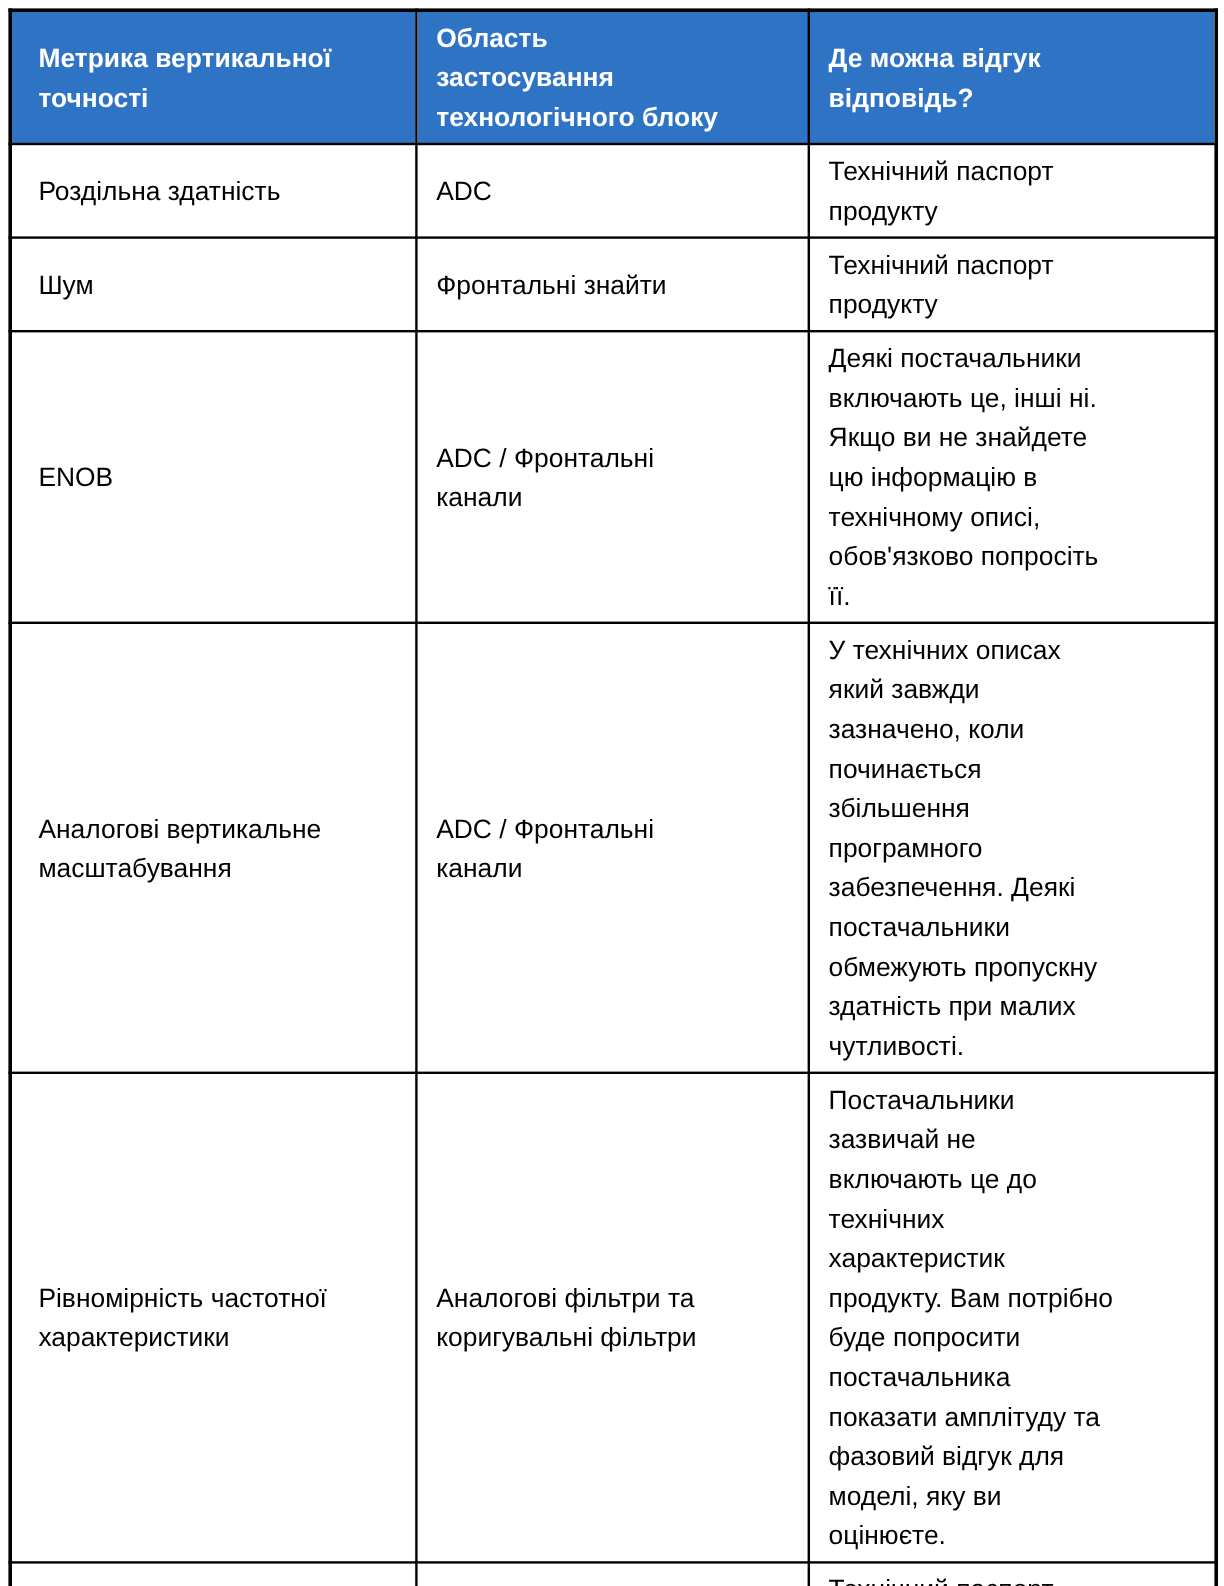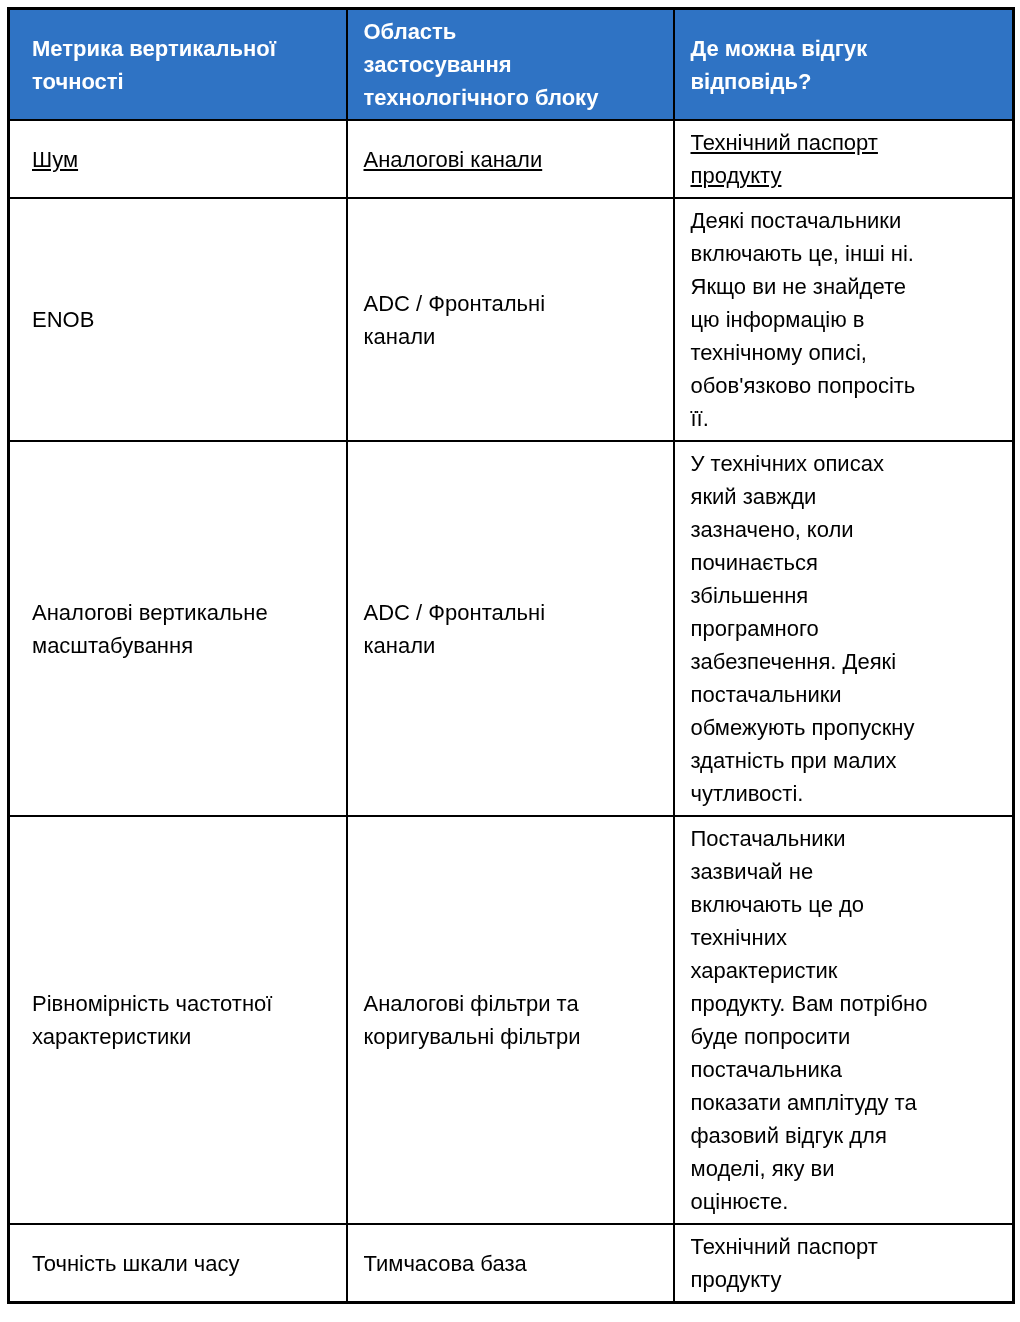--- a/index.html
+++ b/index.html
@@ -38,21 +38,21 @@
     font-weight: 400;
   }
   table.metrics th.col1, table.metrics td.col1 { padding-left: 22px; }
   table.metrics thead th {
     background: #2F73C4;
     color: #ffffff;
     font-weight: 700;
   }
   tr.hrow  { height: 105px; }
   tr.row0  { height: 71px; }
-  tr.row1  { height: 70px; text-decoration: underline; }
+  tr.row1  { height: 70px; }
   tr.row2  { height: 230px; }
   tr.row3  { height: 368px; }
   tr.row4  { height: 398px; }
   tr.row5  { height: 60px; }
 </style>
 </head>
 <body>
 
 <div class="page">
   <table class="metrics">
@@ -66,23 +66,29 @@
         <th class="col1">Метрика вертикальної
 точності</th>
         <th>Область
 застосування
 технологічного блоку</th>
         <th>Де можна відгук
 відповідь?</th>
       </tr>
     </thead>
     <tbody>
+      <tr class="row0">
+        <td class="col1">Роздільна здатність</td>
+        <td>ADC</td>
+        <td>Технічний паспорт
+продукту</td>
+      </tr>
       <tr class="row1">
         <td class="col1">Шум</td>
-        <td>Аналогові канали</td>
+        <td>Фронтальні знайти</td>
         <td>Технічний паспорт
 продукту</td>
       </tr>
       <tr class="row2">
         <td class="col1">ENOB</td>
         <td>ADC / Фронтальні
 канали</td>
         <td>Деякі постачальники
 включають це, інші ні.
 Якщо ви не знайдете

